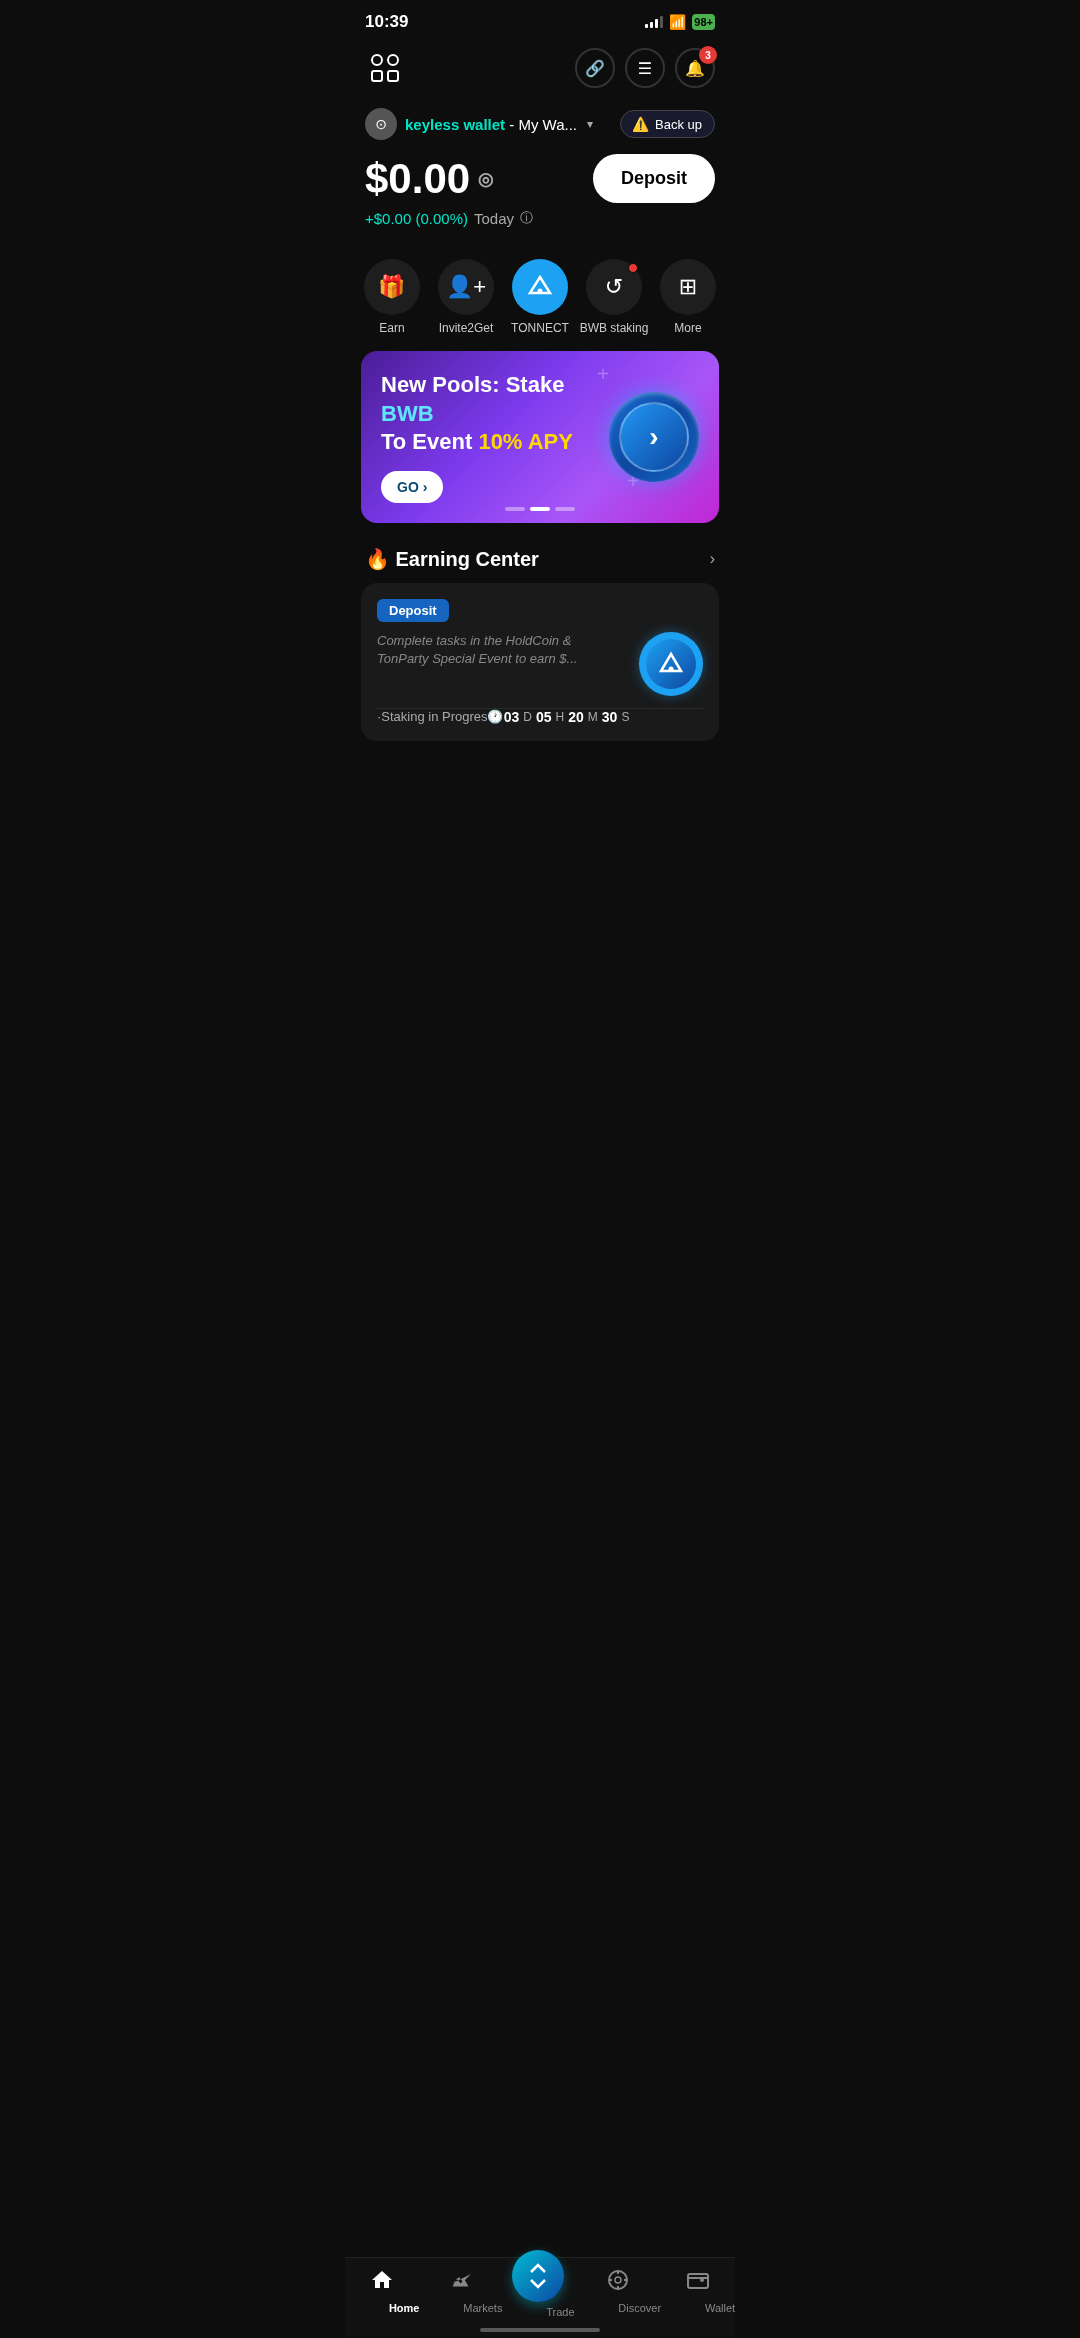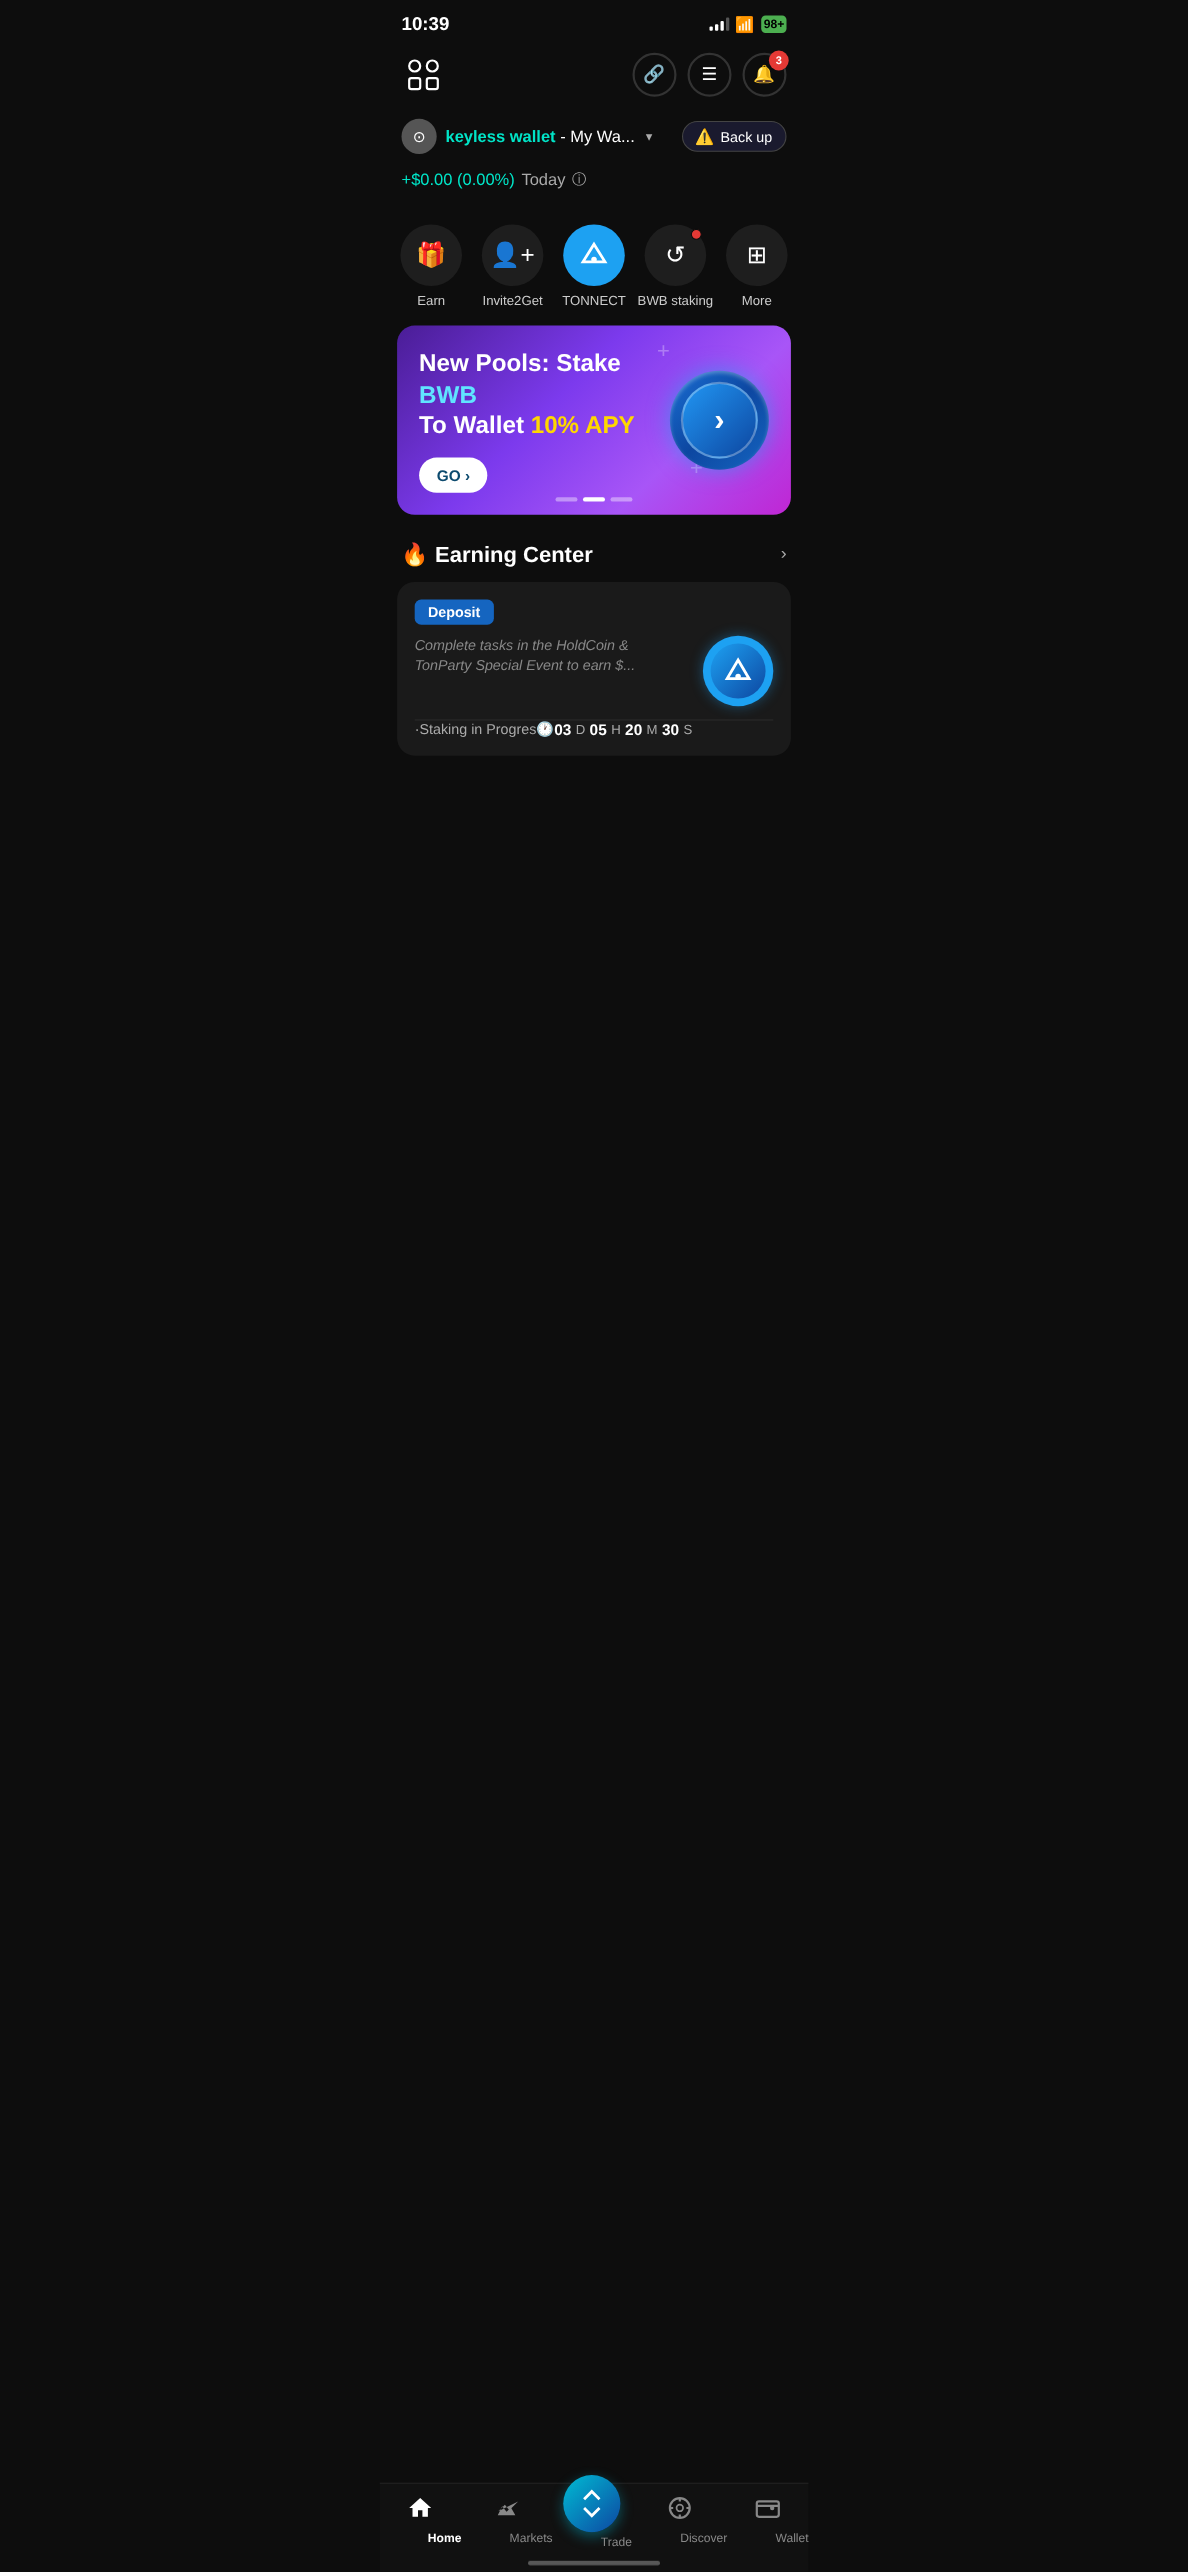--- a/index.html
+++ b/index.html
@@ -526,20 +526,27 @@
         <span class="teal">keyless wallet</span><span class="white"> - My Wa...</span>
       </span>
       <span class="chevron-down">▾</span>
     </div>
     <button class="backup-btn">
       <span class="warn-icon">⚠️</span>
       <span>Back up</span>
     </button>
   </div>
 
+  <div class="balance-row">
+    <div class="balance-amount">
+      <span>$0.00</span>
+      <span class="eye-icon">◎</span>
+    </div>
+    <button class="deposit-btn">Deposit</button>
+  </div>
 
   <div class="balance-change">
     <span>+$0.00 (0.00%)</span>
     <span class="today">Today</span>
     <span class="info-icon">ⓘ</span>
   </div>
 </div>
 
 <div class="action-bar">
   <div class="action-item">
@@ -579,21 +586,21 @@
 </div>
 
 <div class="banner-section">
   <div class="banner-card">
     <span class="plus-deco" style="top:12px; right:110px;">+</span>
     <span class="plus-deco" style="bottom:30px; right:80px;">+</span>
     <div class="banner-content">
       <h2>
         <span>New Pools: Stake </span><span class="highlight">BWB</span>
         <br>
-        <span>To Wallet </span><span class="highlight2">10% APY</span>
+        <span>To Event </span><span class="highlight2">10% APY</span>
       </h2>
       <button class="go-btn">GO ›</button>
     </div>
     <div class="banner-coin">
       <div class="coin-circle">
         <div class="coin-inner">
           <span class="coin-arrow">›</span>
         </div>
       </div>
     </div>

